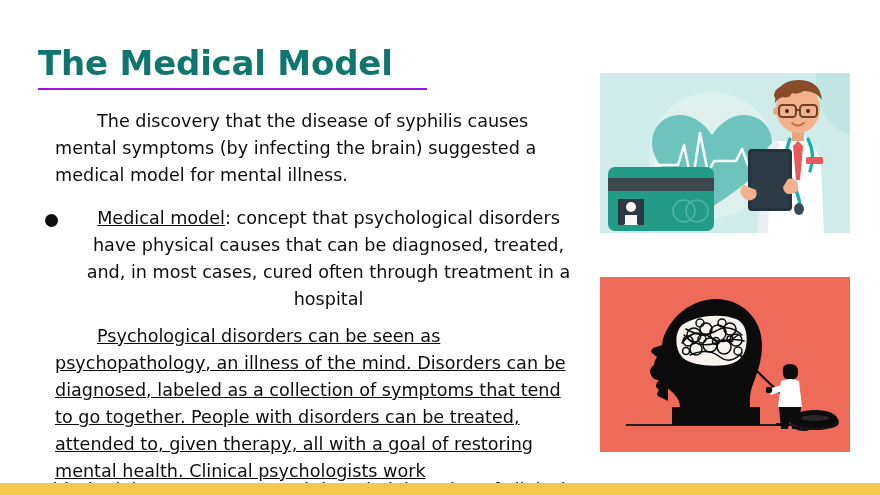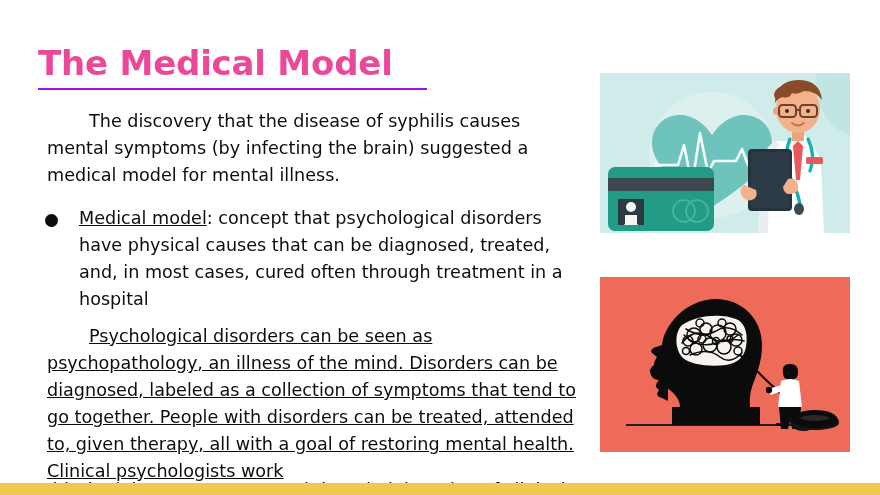--- a/index.html
+++ b/index.html
@@ -21,21 +21,21 @@
     overflow: hidden;
   }
 
   
   #title {
     position: absolute;
     left: 38px;
     top: 46px;
     font-size: 34px;
     font-weight: bold;
-    color: #ec4899;
+    color: #0f766e;
     letter-spacing: -0.2px;
     line-height: 1.0;
     white-space: nowrap;
   }
   #title-underline {
     position: absolute;
     left: 38px;
     top: 88px;
     width: 389px;
     height: 2px;
@@ -46,31 +46,32 @@
   #textcol {
     position: absolute;
     left: 38px;
     top: 108px;
     width: 540px;
     font-size: 17.6px;
     line-height: 27px;
     color: #0d0d0d;
   }
   .para {
-    margin: 0 0 9px 9px;
+    margin: 0 0 9px 17px;
     text-indent: 42px;
   }
   .para.tight { margin-bottom: 0; text-decoration: underline; }
   .u { text-decoration: underline; text-underline-offset: 1px; }
 
   
   #bullet-block {
     position: relative;
     margin: 16px 0 10px 0;
     padding-left: 41px;
+    text-align: center;
   }
   #bullet-dot {
     position: absolute;
     left: 7px;
     top: 9px;
     width: 13px;
     height: 13px;
     border-radius: 50%;
     background: #0d0d0d;
   }

